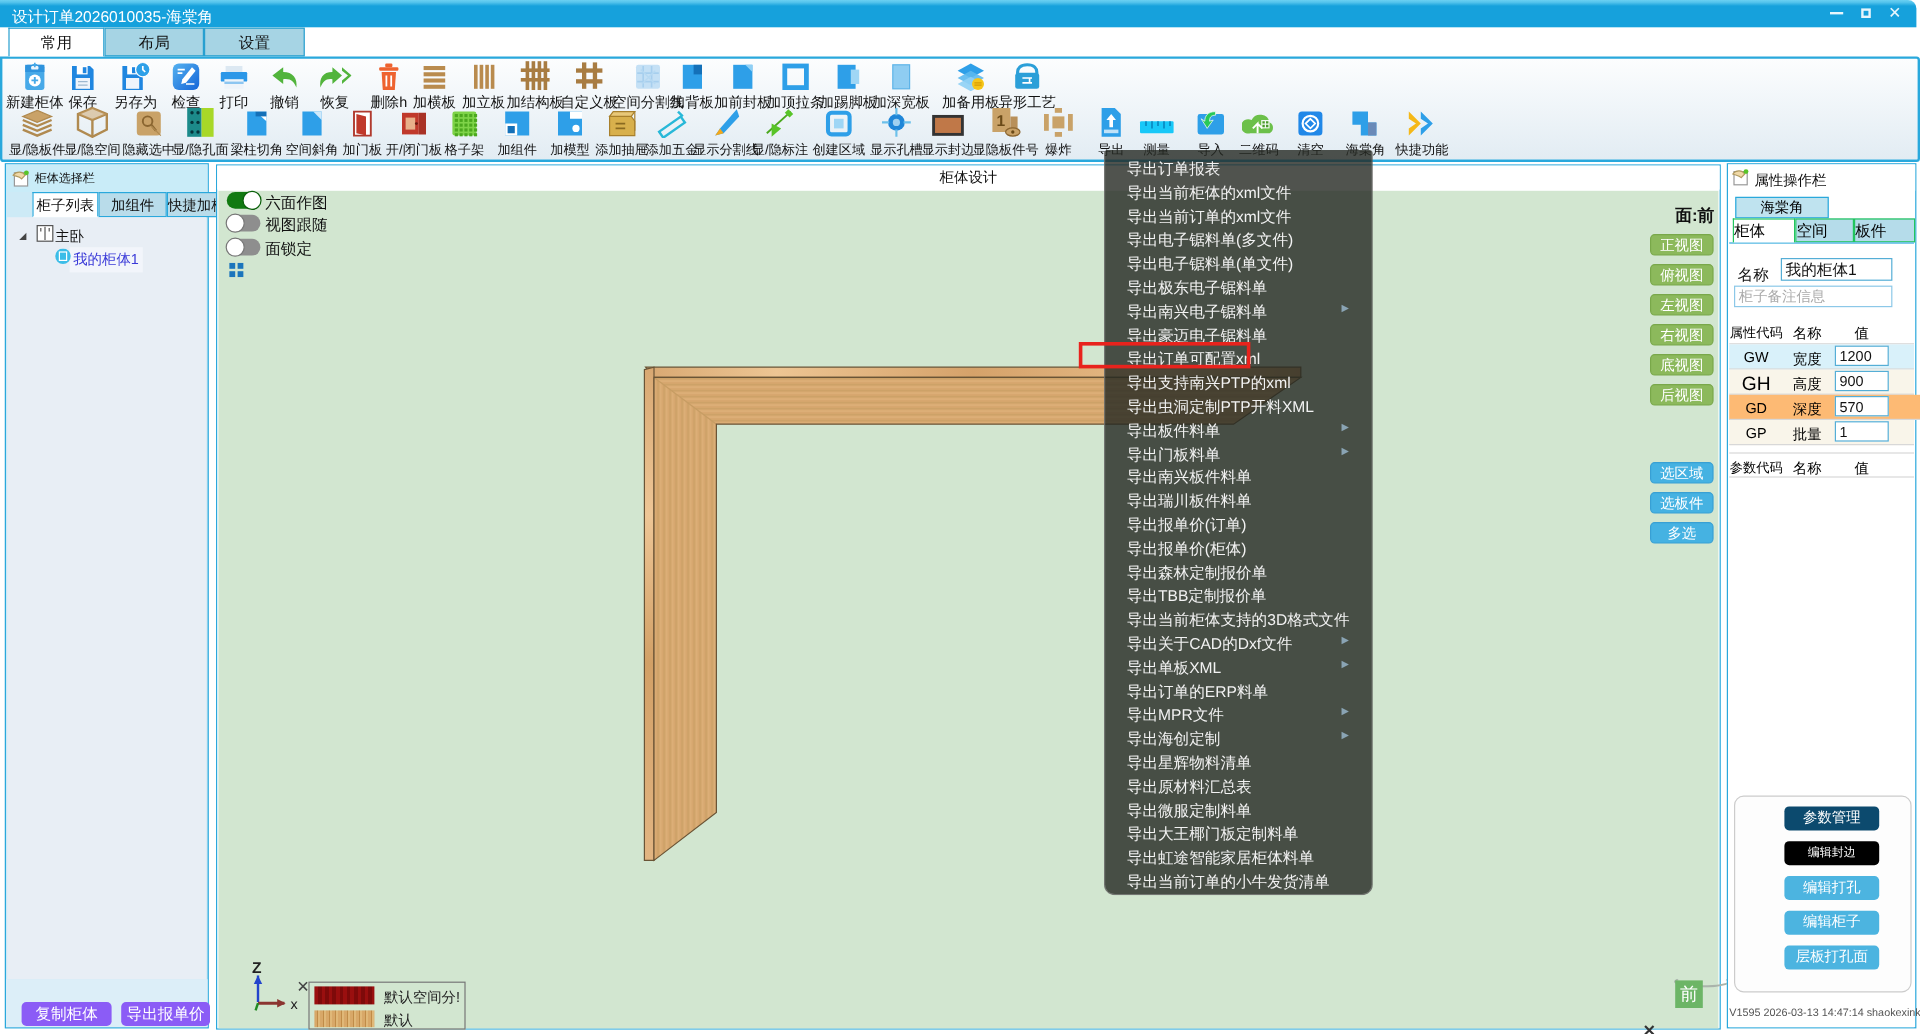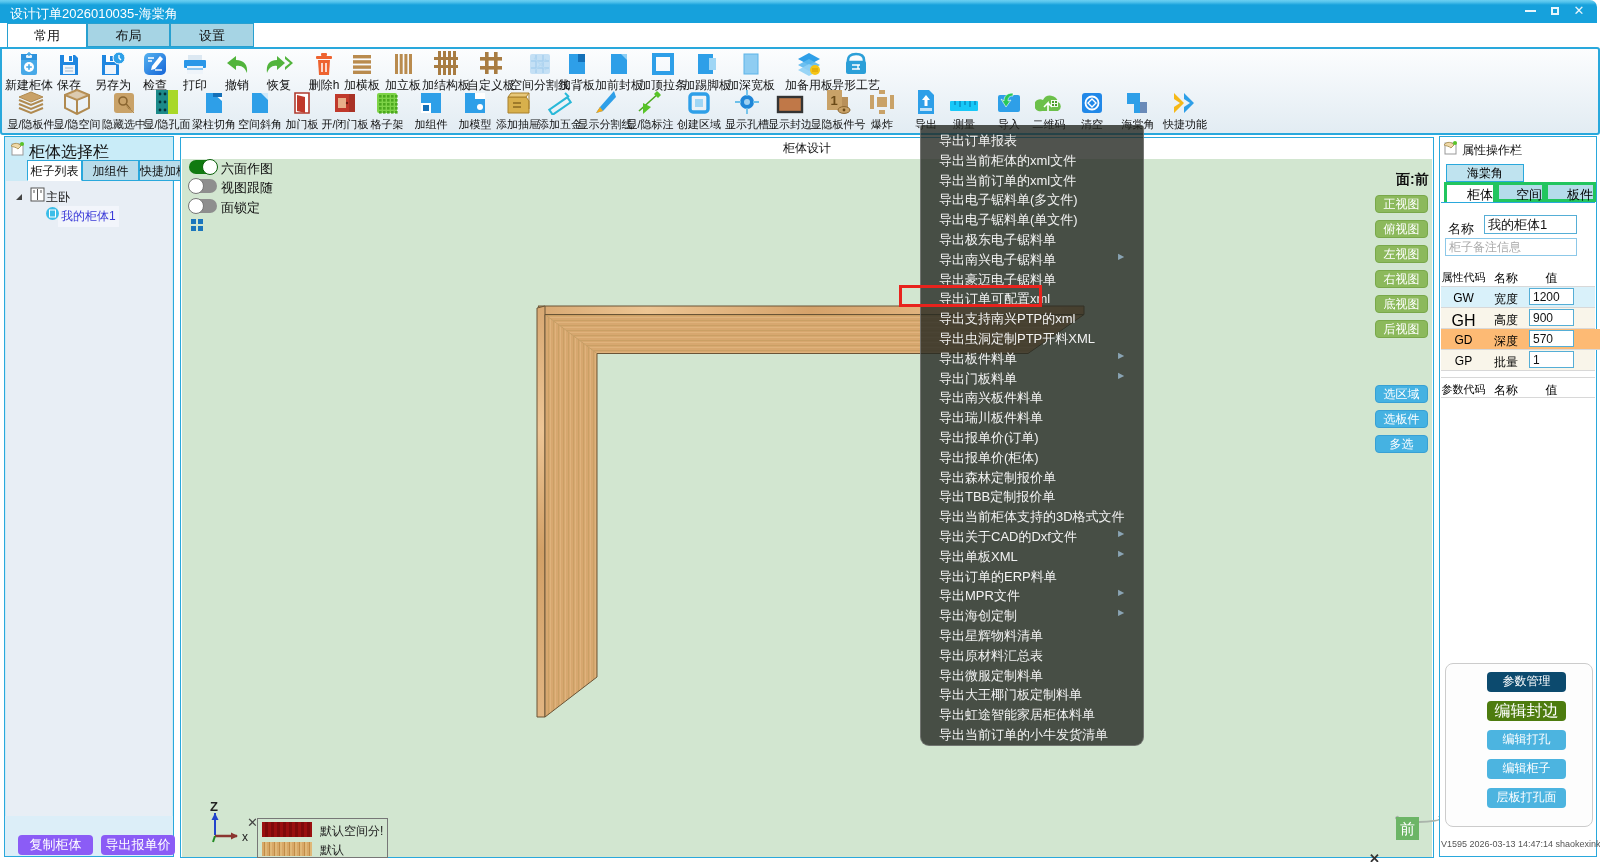--- a/index.html
+++ b/index.html
@@ -10,42 +10,42 @@
 .rtab{position:absolute;top:0;height:24px;border:1px solid #28a0d0;text-align:center;font-size:13px;color:#111;line-height:23px;background:#a6d4e4}
 .rtab.act{background:#fff;border-bottom:none;z-index:2}
 #ribbon{position:absolute;left:0;top:47px;width:1600px;height:88px;background:linear-gradient(#fcfdfe,#e2ecf3);border:2px solid #29a8dc;border-radius:0 3px 3px 3px}
 .titem{position:absolute;width:64px;text-align:center}
 .titem .ic{height:24px;display:flex;align-items:flex-end;justify-content:center}
 .titem .lb{font-size:12px;color:#111;margin-top:1px;white-space:nowrap}
 .titem .lb2{font-size:11px;color:#111;margin-top:2px;white-space:nowrap}
 #main{position:absolute;left:0;top:139px;width:1600px;height:723px;background:#fff}
 
 #lpanel{position:absolute;left:4px;top:-3px;width:170px;height:721px;background:#cdeaf6;border:1px solid #2aa8dc}
-#lphead{position:absolute;left:0;top:0;width:168px;height:23px;background:#c9ecf8;font-size:16px;color:#111}
+#lphead{position:absolute;left:0;top:0;width:168px;height:23px;background:#c9ecf8;font-size:10px;color:#111}
 #lptabs{position:absolute;left:16px;top:23px;width:168px;height:21px}
 .lptab{position:absolute;top:0;height:21px;font-size:12px;color:#111;text-align:center;line-height:20px;background:#b9dcea;border:1px solid #2aa8dc}
 .lptab.act{background:#fff;border-bottom:1px solid #fff;z-index:2}
 #lptree{position:absolute;left:1px;top:44px;width:166px;height:635px;background:#e8eef5}
 #lpbtns{position:absolute;left:0;top:679px;width:168px;height:40px;background:#dceef8}
 .bluebtn{position:absolute;height:20px;background:#8b5cf6;border-radius:4px;color:#fff;font-size:13px;text-align:center;line-height:19px}
 
 #canvas{position:absolute;left:180px;top:-2px;width:1254px;height:721px;background:#fff;border:1px solid #2aa8dc}
 #chead{position:absolute;left:0;top:0;width:1252px;height:20px;background:#fff;text-align:center;font-size:12px;color:#111;line-height:20px}
 #cgreen{position:absolute;left:1px;top:21px;width:1250px;height:698px;background:#d2e6d0}
 .toggle{position:absolute;width:28px;height:14px;border-radius:7px}
 .toggle .knob{position:absolute;top:-1px;width:16px;height:16px;border-radius:8px;background:#fff}
 .tglb{position:absolute;font-size:13px;color:#111}
 .vbtn{position:absolute;left:1193px;width:53px;height:18px;border-radius:4px;color:#fff;font-size:12px;text-align:center;line-height:17px}
 .vbtn.g{background:#8cb95c;border:1px solid #79a84a}
 .vbtn.b{background:#45b2e2;border:1px solid #38a0d4}
 
 #rpanel{position:absolute;left:1439px;top:-3px;width:158px;height:721px;background:#fff;border:1px solid #2aa8dc}
 #rphead{position:absolute;left:0;top:0;width:156px;height:22px;background:#fff;font-size:12px;color:#111}
 .rptab1{position:absolute;left:6px;top:27px;width:78px;height:18px;background:#bfe3ef;border:1px solid #2aa8dc;font-size:12px;text-align:center;line-height:17px}
-.rptab2{position:absolute;top:45px;height:20px;border:3px solid #22c55e;font-size:13px;text-align:right;line-height:19px;background:#b5dcea}
+.rptab2{position:absolute;top:45px;height:20px;border:1px solid #22c55e;font-size:13px;text-align:left;line-height:19px;background:#b5dcea}
 .rptab2.act{background:#fff;border-bottom:none;z-index:2}
 #rpbody{position:absolute;left:1px;top:65px;width:154px;height:654px;background:#fff;border-top:1px solid #2aa8dc}
 .cell{position:absolute;font-size:12px;color:#111}
 .tcell{position:absolute;top:4px;text-align:center;white-space:nowrap;font-size:12px}
 .inp{position:absolute;background:#fff;border:1px solid #55aed6;font-size:13px;color:#111;padding-left:3px}
 
 #dmenu{position:absolute;left:920px;top:125px;width:224px;height:621px;background:rgba(36,40,34,0.80);border-radius:3px 3px 9px 9px;border:1px solid rgba(150,150,150,.55);border-top:none;z-index:50}
 .mi{position:absolute;left:18px;color:#f2f2f2;font-size:13px;white-space:nowrap}
 .marr{position:absolute;left:197px;color:#8aa4b4;font-size:8px}
 #redbox{position:absolute;left:899px;top:285px;width:143px;height:22px;border:3px solid #e8231d;z-index:60}
@@ -763,21 +763,21 @@
             <span class="inp" style="left:88px;top:1px;width:45px;height:17px;font-size:12px;line-height:16px">1</span>
           </div>
         </div>
         <div style="position:absolute;left:0;top:174px;width:154px;height:21px;font-size:12px;border-bottom:1px solid #d8d8d8;border-top:1px solid #d8d8d8">
           <span class="tcell" style="left:0;width:45px;font-size:11px">参数代码</span>
           <span class="tcell" style="left:45px;width:40px">名称</span>
           <span class="tcell" style="left:88px;width:45px">值</span>
         </div>
         <div style="position:absolute;left:4px;top:460px;width:148px;height:164px;border:1px solid #ccc;border-radius:8px;background:#fdfdfd">
           <div class="bluebtn" style="left:41px;top:8px;width:79px;font-size:12px;background:#0c4a6e">参数管理</div>
-          <div class="bluebtn" style="left:41px;top:37px;width:79px;font-size:16px;background:#4d7c0f">编辑封边</div>
+          <div class="bluebtn" style="left:41px;top:37px;width:79px;font-size:10px;background:#000000">编辑封边</div>
           <div class="bluebtn" style="left:41px;top:66px;width:79px;font-size:12px;background:#4cb4e0">编辑打孔</div>
           <div class="bluebtn" style="left:41px;top:95px;width:79px;font-size:12px;background:#4cb4e0">编辑柜子</div>
           <div class="bluebtn" style="left:41px;top:124px;width:79px;font-size:12px;background:#4cb4e0">层板打孔面</div>
         </div>
         <div style="position:absolute;left:0;top:636px;width:154px;text-align:center;font-size:9px;color:#555;white-space:nowrap">V1595 2026-03-13 14:47:14 shaokexink</div>
       </div>
     </div>
 </div>
 <div id="dmenu">
     <div class="mi" style="top:7px">导出订单报表</div>

